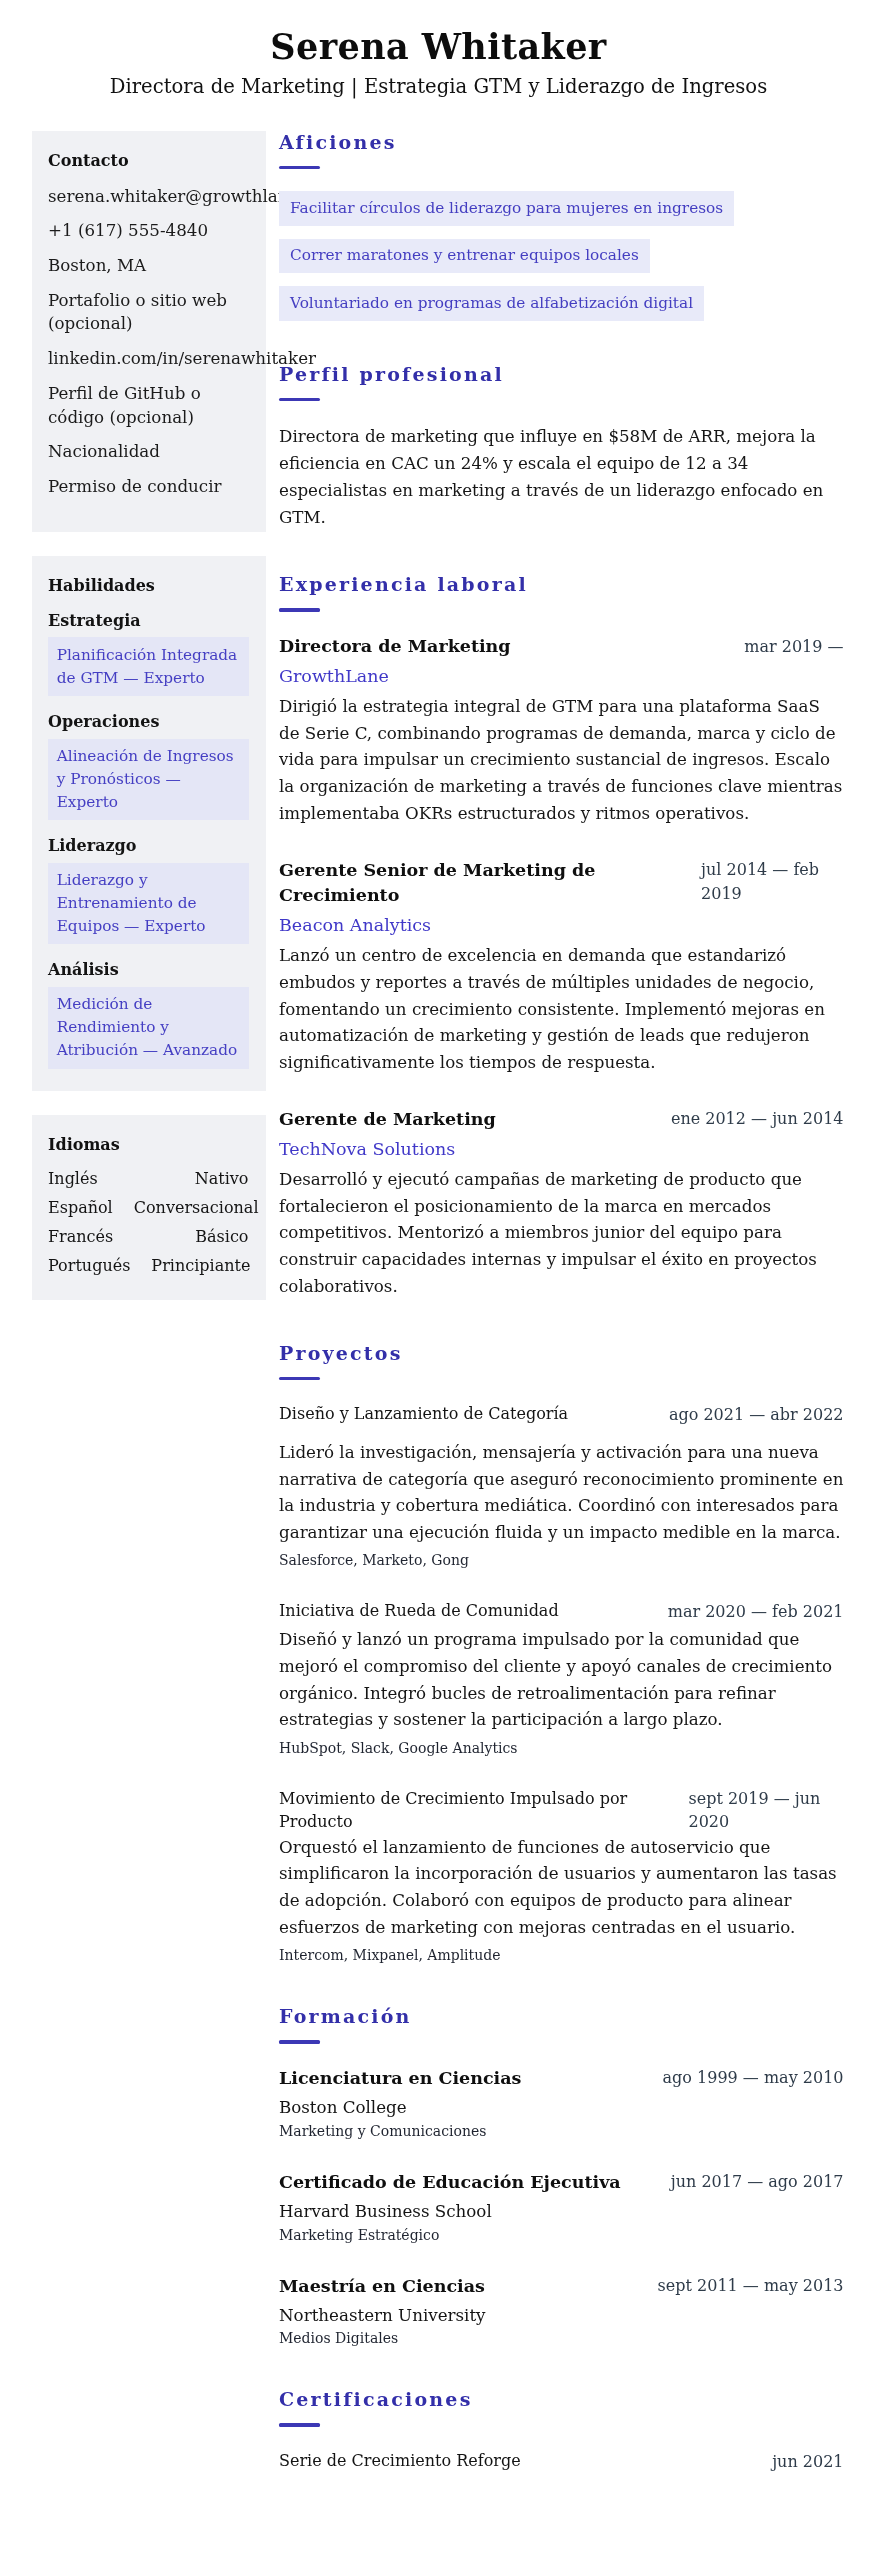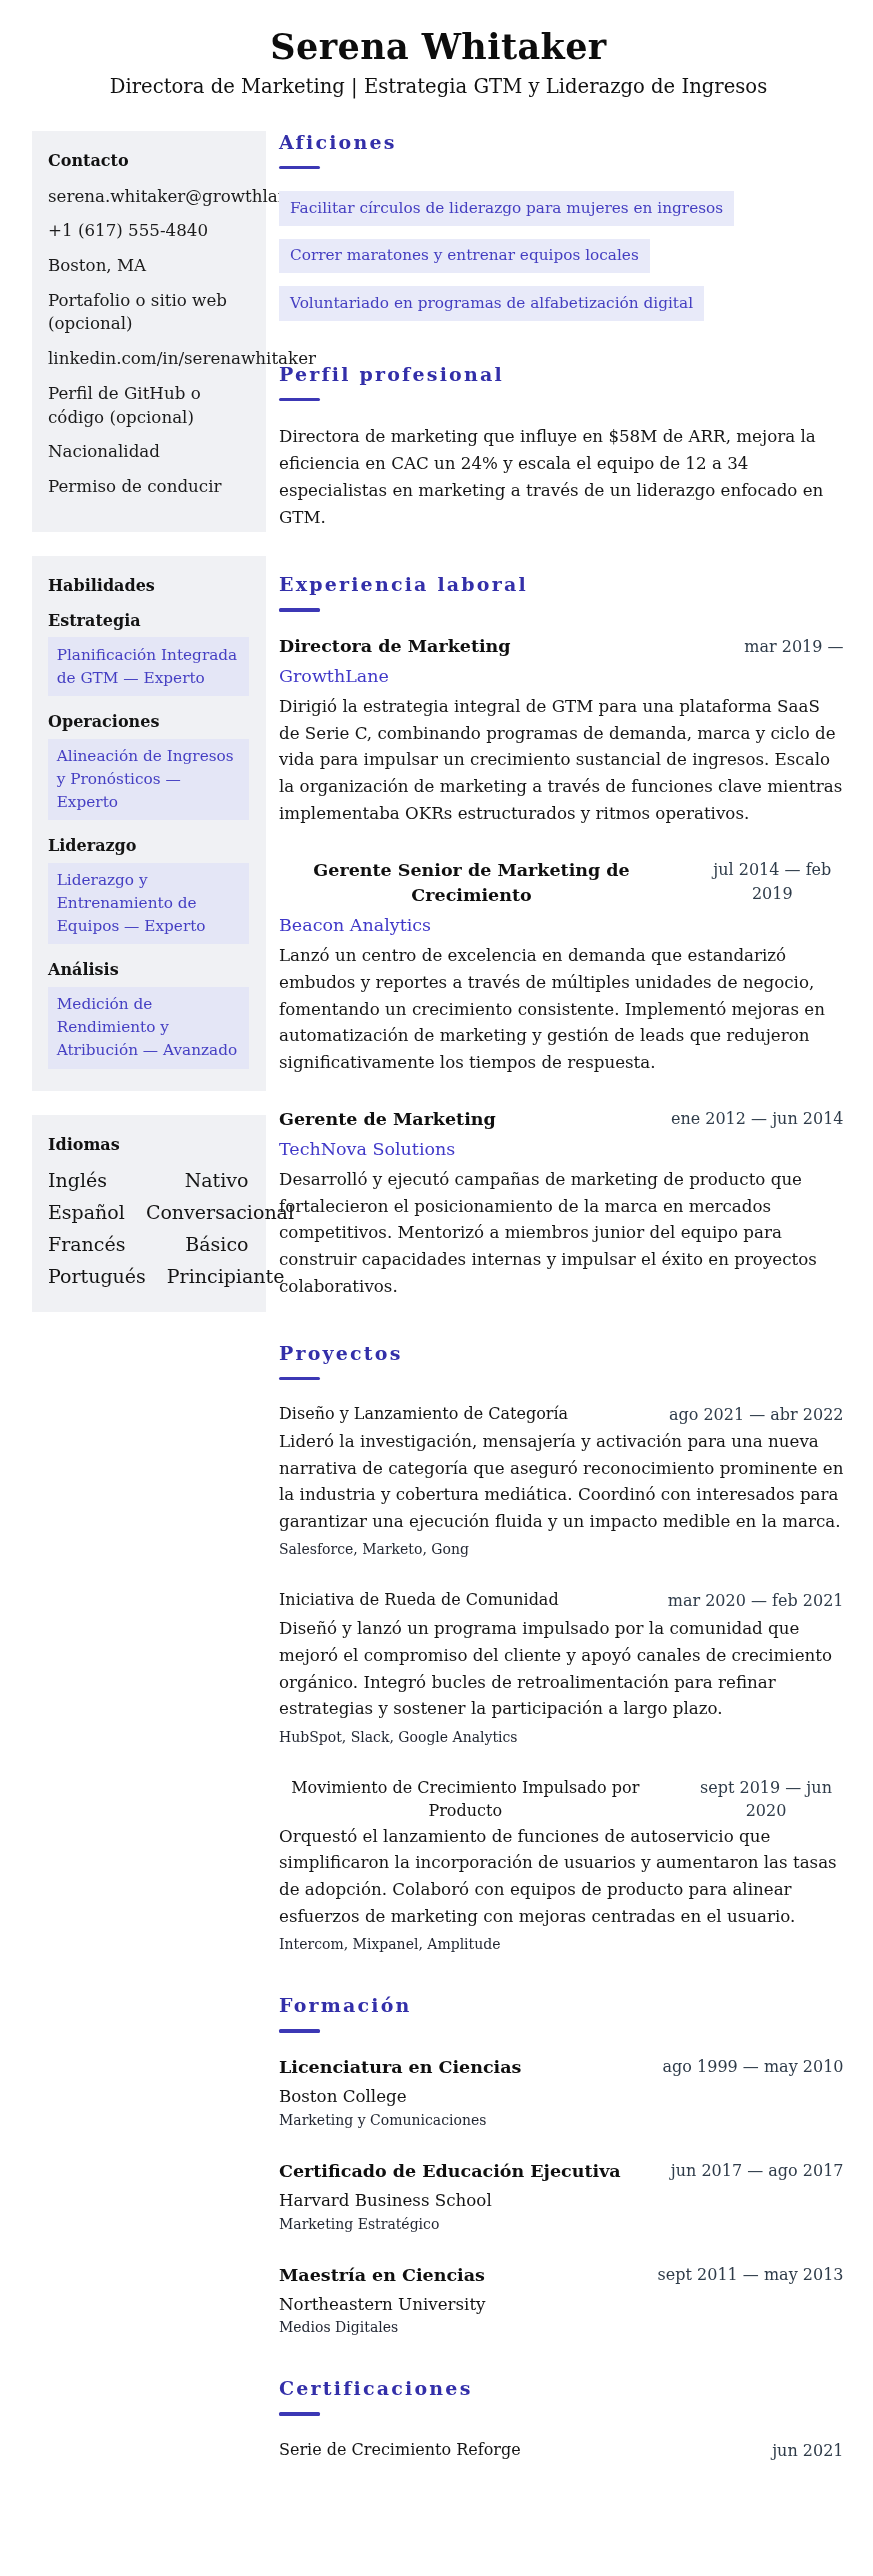--- a/index.html
+++ b/index.html
@@ -27,42 +27,42 @@
   .side-title { font-size: 16px; font-weight: bold; color: #111; margin-bottom: 14.6px; }
   .contact-item { font-size: 16.7px; line-height: 1.42; margin-bottom: 11px; color: #1b1b1b; }
   .contact-item.nowrap { white-space: nowrap; overflow: visible; }
   .skill-cat { font-size: 16px; font-weight: bold; margin: 16px 0 7.3px; }
   .skill-cat:first-of-type { margin-top: 0; }
   .skill-pill {
     background: #e4e6f6; color: #453fc3;
     font-size: 15.3px; line-height: 1.5;
     padding: 6.5px 8.7px;
   }
-  .lang-row { display: flex; justify-content: space-between; font-size: 19px; margin-bottom: 10.2px; gap: 21px; }
+  .lang-row { display: flex; justify-content: space-between; font-size: 16px; margin-bottom: 10.2px; gap: 21px; }
   .lang-row:last-child { margin-bottom: 2.9px; }
 
   
   .section { margin-bottom: 42px; }
   .section-heading {
     color: #332fa9; font-weight: bold; font-size: 19px;
     letter-spacing: 2.2px;
   }
   .heading-rule { width: 41px; height: 3.6px; background: #3c38b5; margin: 13px 0 22px; border-radius: 1.5px; }
 
   .hobby-pill {
     width: fit-content; max-width: 100%;
     background: #e8eaf9; color: #443ec1;
     font-size: 15.3px; line-height: 1.4;
     padding: 6.5px 11px; margin-bottom: 13px;
   }
 
   .body-text { font-size: 16.7px; line-height: 1.62; color: #161616; }
 
   .entry { margin-bottom: 31px; }
-  .entry-head { display: flex; gap: 37px; text-align: center; }
+  .entry-head { display: flex; gap: 37px; }
   .entry-title { font-size: 17.5px; font-weight: bold; line-height: 1.45; color: #0f0f0f; }
   .entry-title.regular { font-weight: normal; font-size: 16px; color: #141414; }
   .entry-date { margin-left: auto; flex: 0 1 auto; font-size: 16px; line-height: 1.45; color: #2e3b49; padding-top: 0.7px; }
   .entry-company { font-size: 17.5px; color: #4038c8; margin-top: 6.5px; }
   .entry-desc { font-size: 16.7px; line-height: 1.6; margin-top: 7.3px; color: #161616; }
   .entry-tools { font-size: 14px; color: #1f2430; margin-top: 6.5px; }
   .edu-school { font-size: 16.7px; margin-top: 5.8px; color: #141414; }
   .edu-field { font-size: 14px; color: #1f2430; margin-top: 5.8px; }
   .cert-entry { margin-bottom: 19px; }
 </style>
@@ -180,21 +180,21 @@
 
       <div class="section">
         <div class="section-heading">Proyectos</div>
         <div class="heading-rule"></div>
 
         <div class="entry">
           <div class="entry-head">
             <div class="entry-title regular">Diseño y Lanzamiento de Categoría</div>
             <div class="entry-date">ago 2021 — abr 2022</div>
           </div>
-          <div class="entry-desc" style="margin-top:2px;">Lideró la investigación, mensajería y activación para una nueva narrativa de categoría que aseguró reconocimiento prominente en la industria y cobertura mediática. Coordinó con interesados para garantizar una ejecución fluida y un impacto medible en la marca.</div>
+          <div class="entry-desc" style="margin-top:13px;">Lideró la investigación, mensajería y activación para una nueva narrativa de categoría que aseguró reconocimiento prominente en la industria y cobertura mediática. Coordinó con interesados para garantizar una ejecución fluida y un impacto medible en la marca.</div>
           <div class="entry-tools">Salesforce, Marketo, Gong</div>
         </div>
 
         <div class="entry">
           <div class="entry-head">
             <div class="entry-title regular">Iniciativa de Rueda de Comunidad</div>
             <div class="entry-date">mar 2020 — feb 2021</div>
           </div>
           <div class="entry-desc" style="margin-top:2.9px;">Diseñó y lanzó un programa impulsado por la comunidad que mejoró el compromiso del cliente y apoyó canales de crecimiento orgánico. Integró bucles de retroalimentación para refinar estrategias y sostener la participación a largo plazo.</div>
           <div class="entry-tools">HubSpot, Slack, Google Analytics</div>

